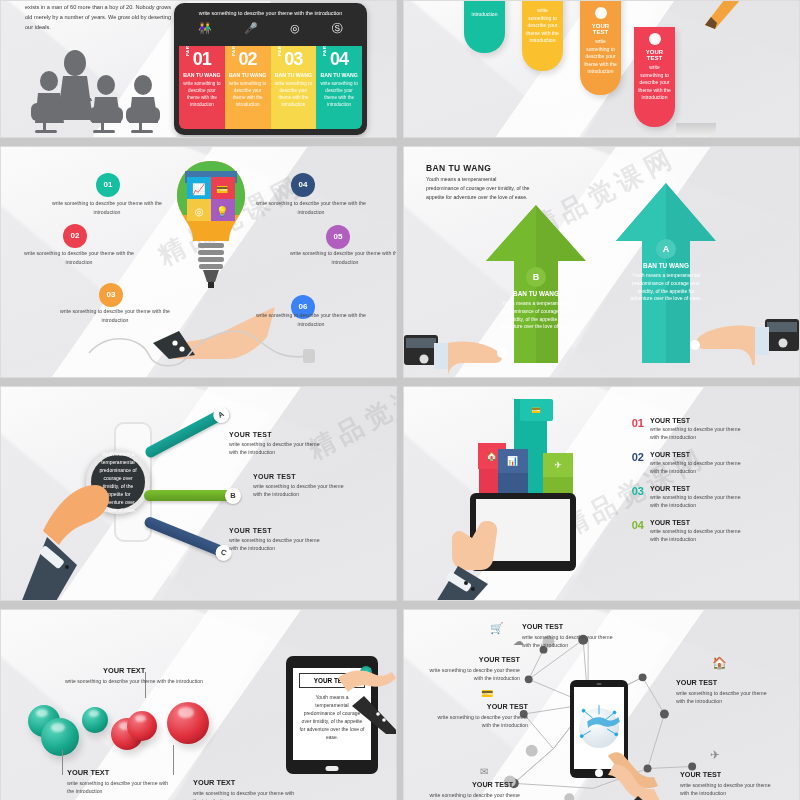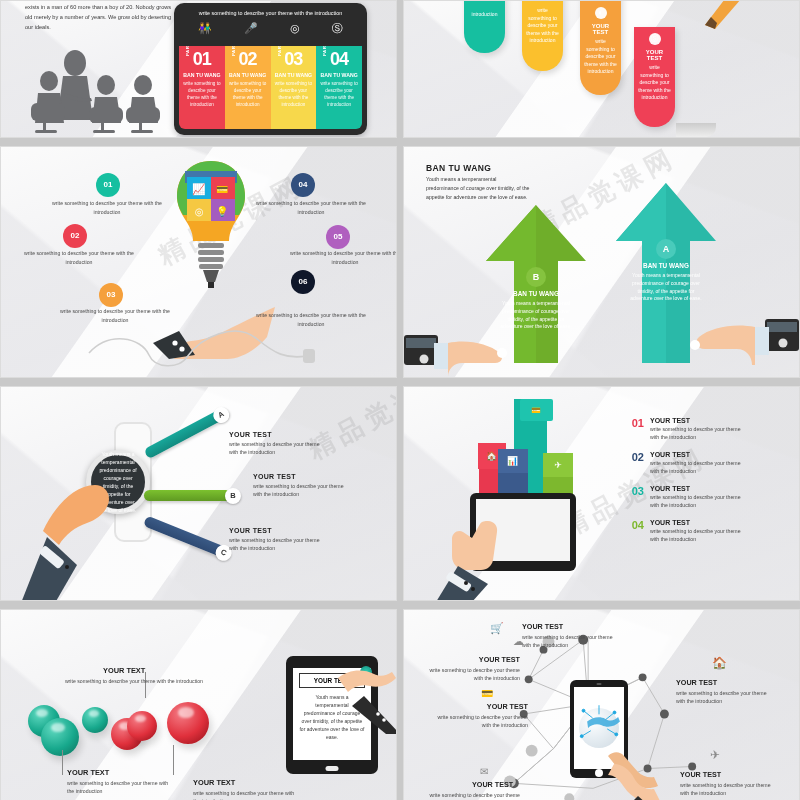--- a/index.html
+++ b/index.html
@@ -247,21 +247,21 @@
 
     <div class="bubble" style="left:98px;top:136px;background:#f5a03c">03</div>
     <div class="btxt" style="left:56px;top:160px;">write something to describe your theme with the introduction</div>
 
     <div class="bubble" style="left:290px;top:26px;background:#32507e">04</div>
     <div class="btxt" style="left:252px;top:52px;">write something to describe your theme with the introduction</div>
 
     <div class="bubble" style="left:325px;top:78px;background:#b05fbf">05</div>
     <div class="btxt" style="left:286px;top:102px;">write something to describe your theme with the introduction</div>
 
-    <div class="bubble" style="left:290px;top:123px;background:#0f172a">06</div>
+    <div class="bubble" style="left:290px;top:148px;background:#3b82f6">06</div>
     <div class="btxt" style="left:252px;top:164px;">write something to describe your theme with the introduction</div>
   </div>
 
   <div class="slide">
     <div class="bg"></div>
     <div class="wm" style="left:120px; top:28px;">精品觉课网</div>
 
     <div class="s4h">BAN TU WANG</div>
     <div class="s4p">Youth means a temperamental predominance of courage over timidity, of the appetite for adventure over the love of ease.</div>
 

